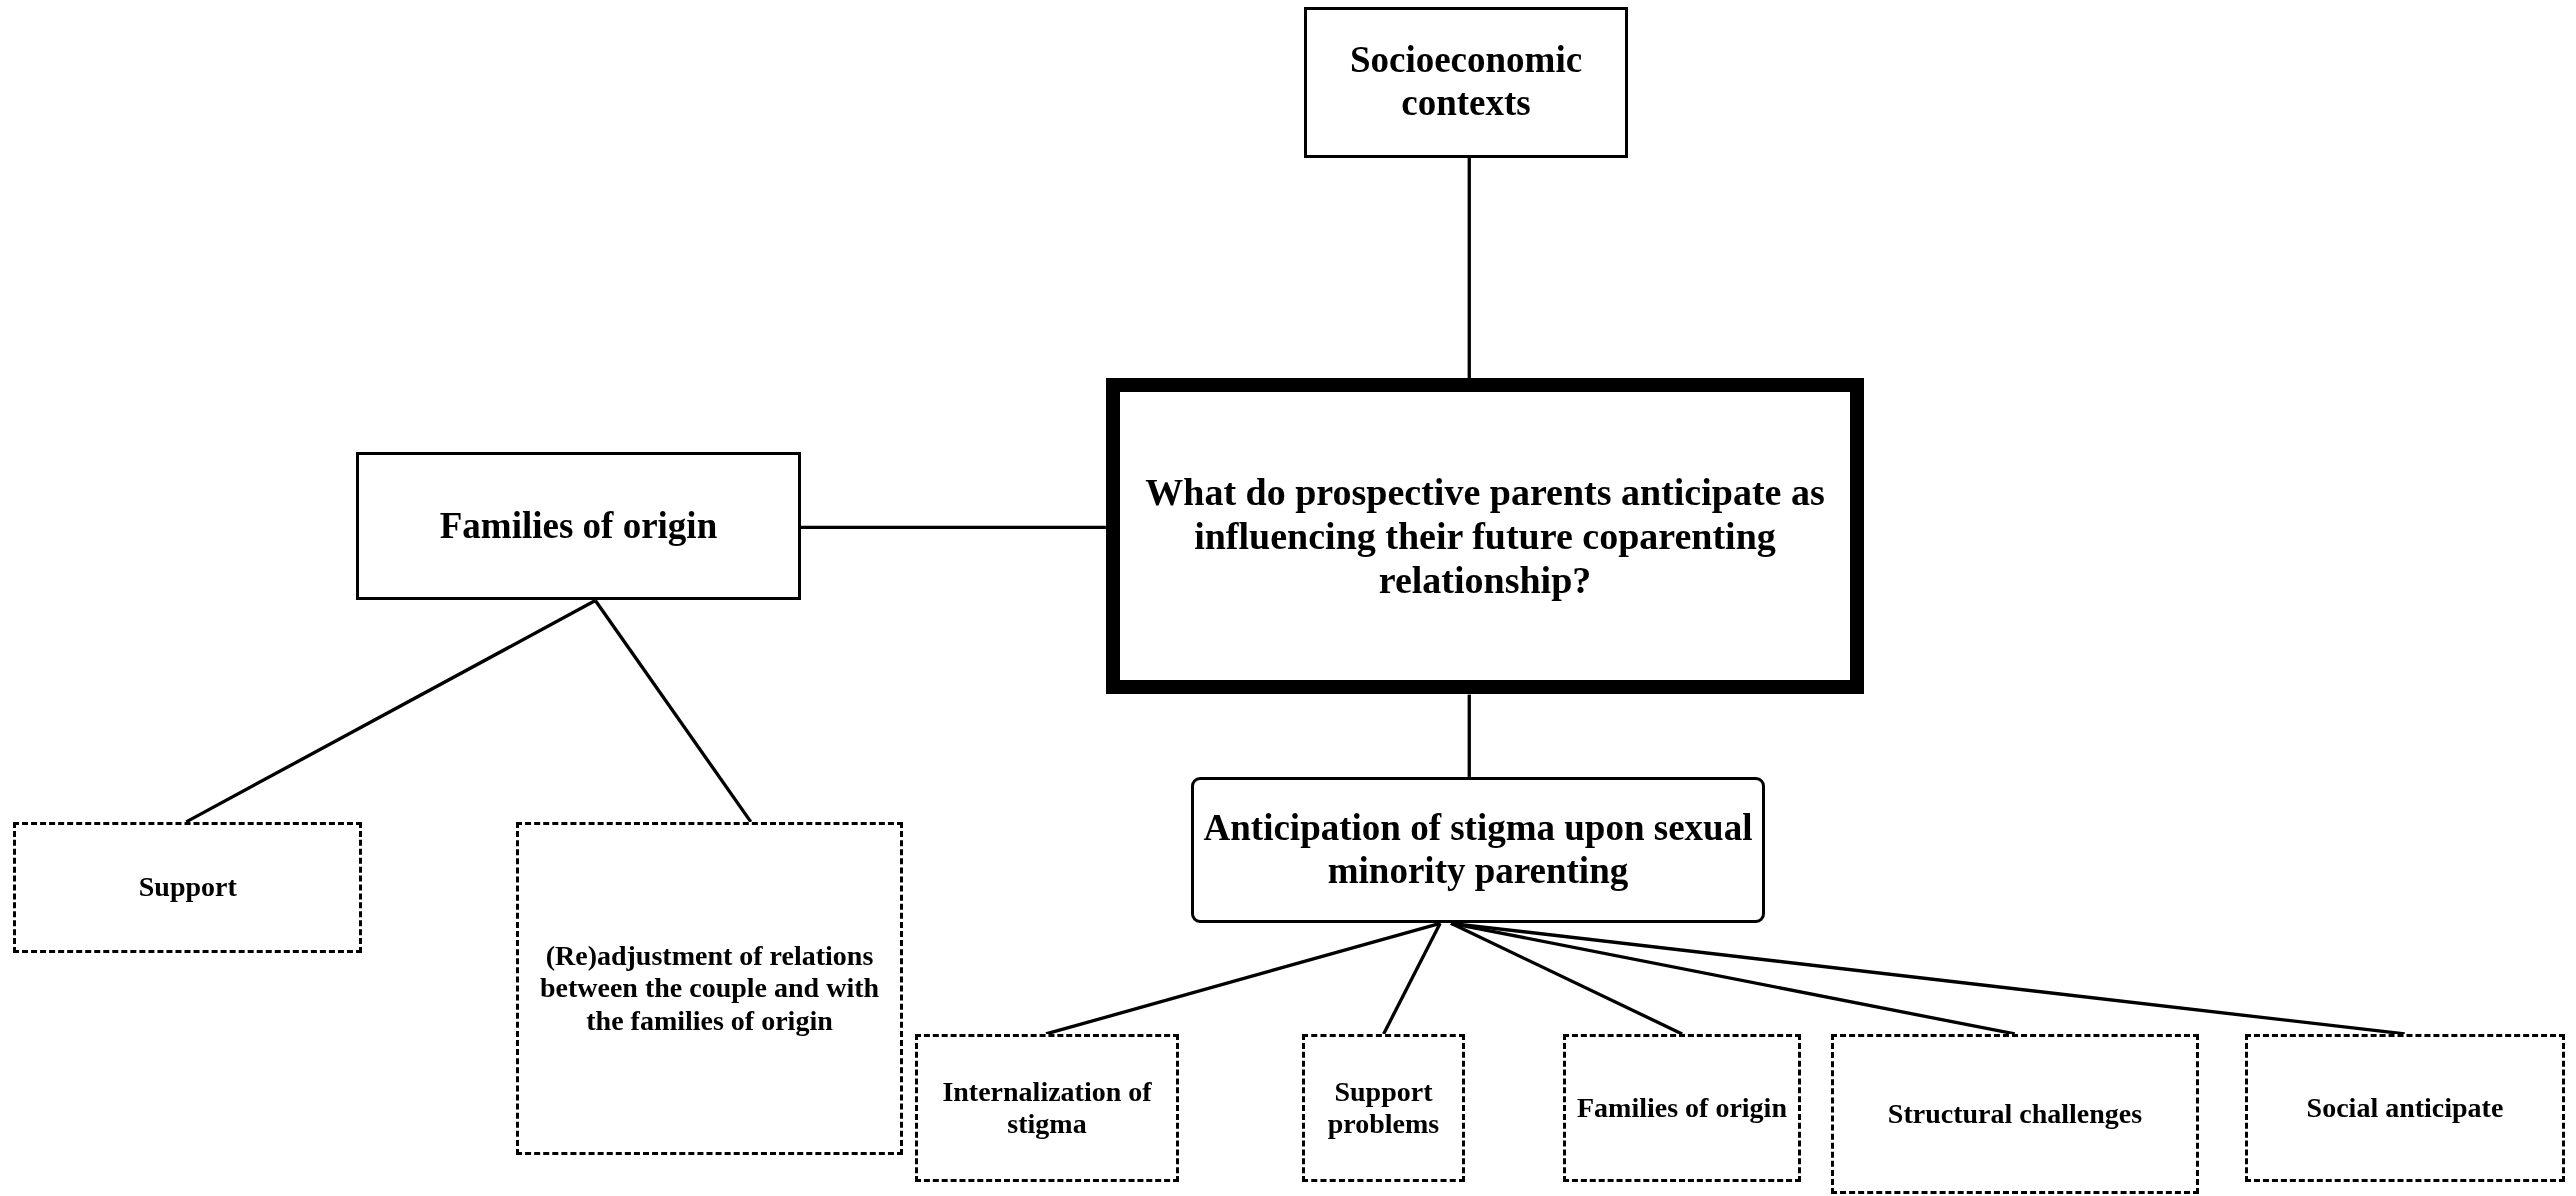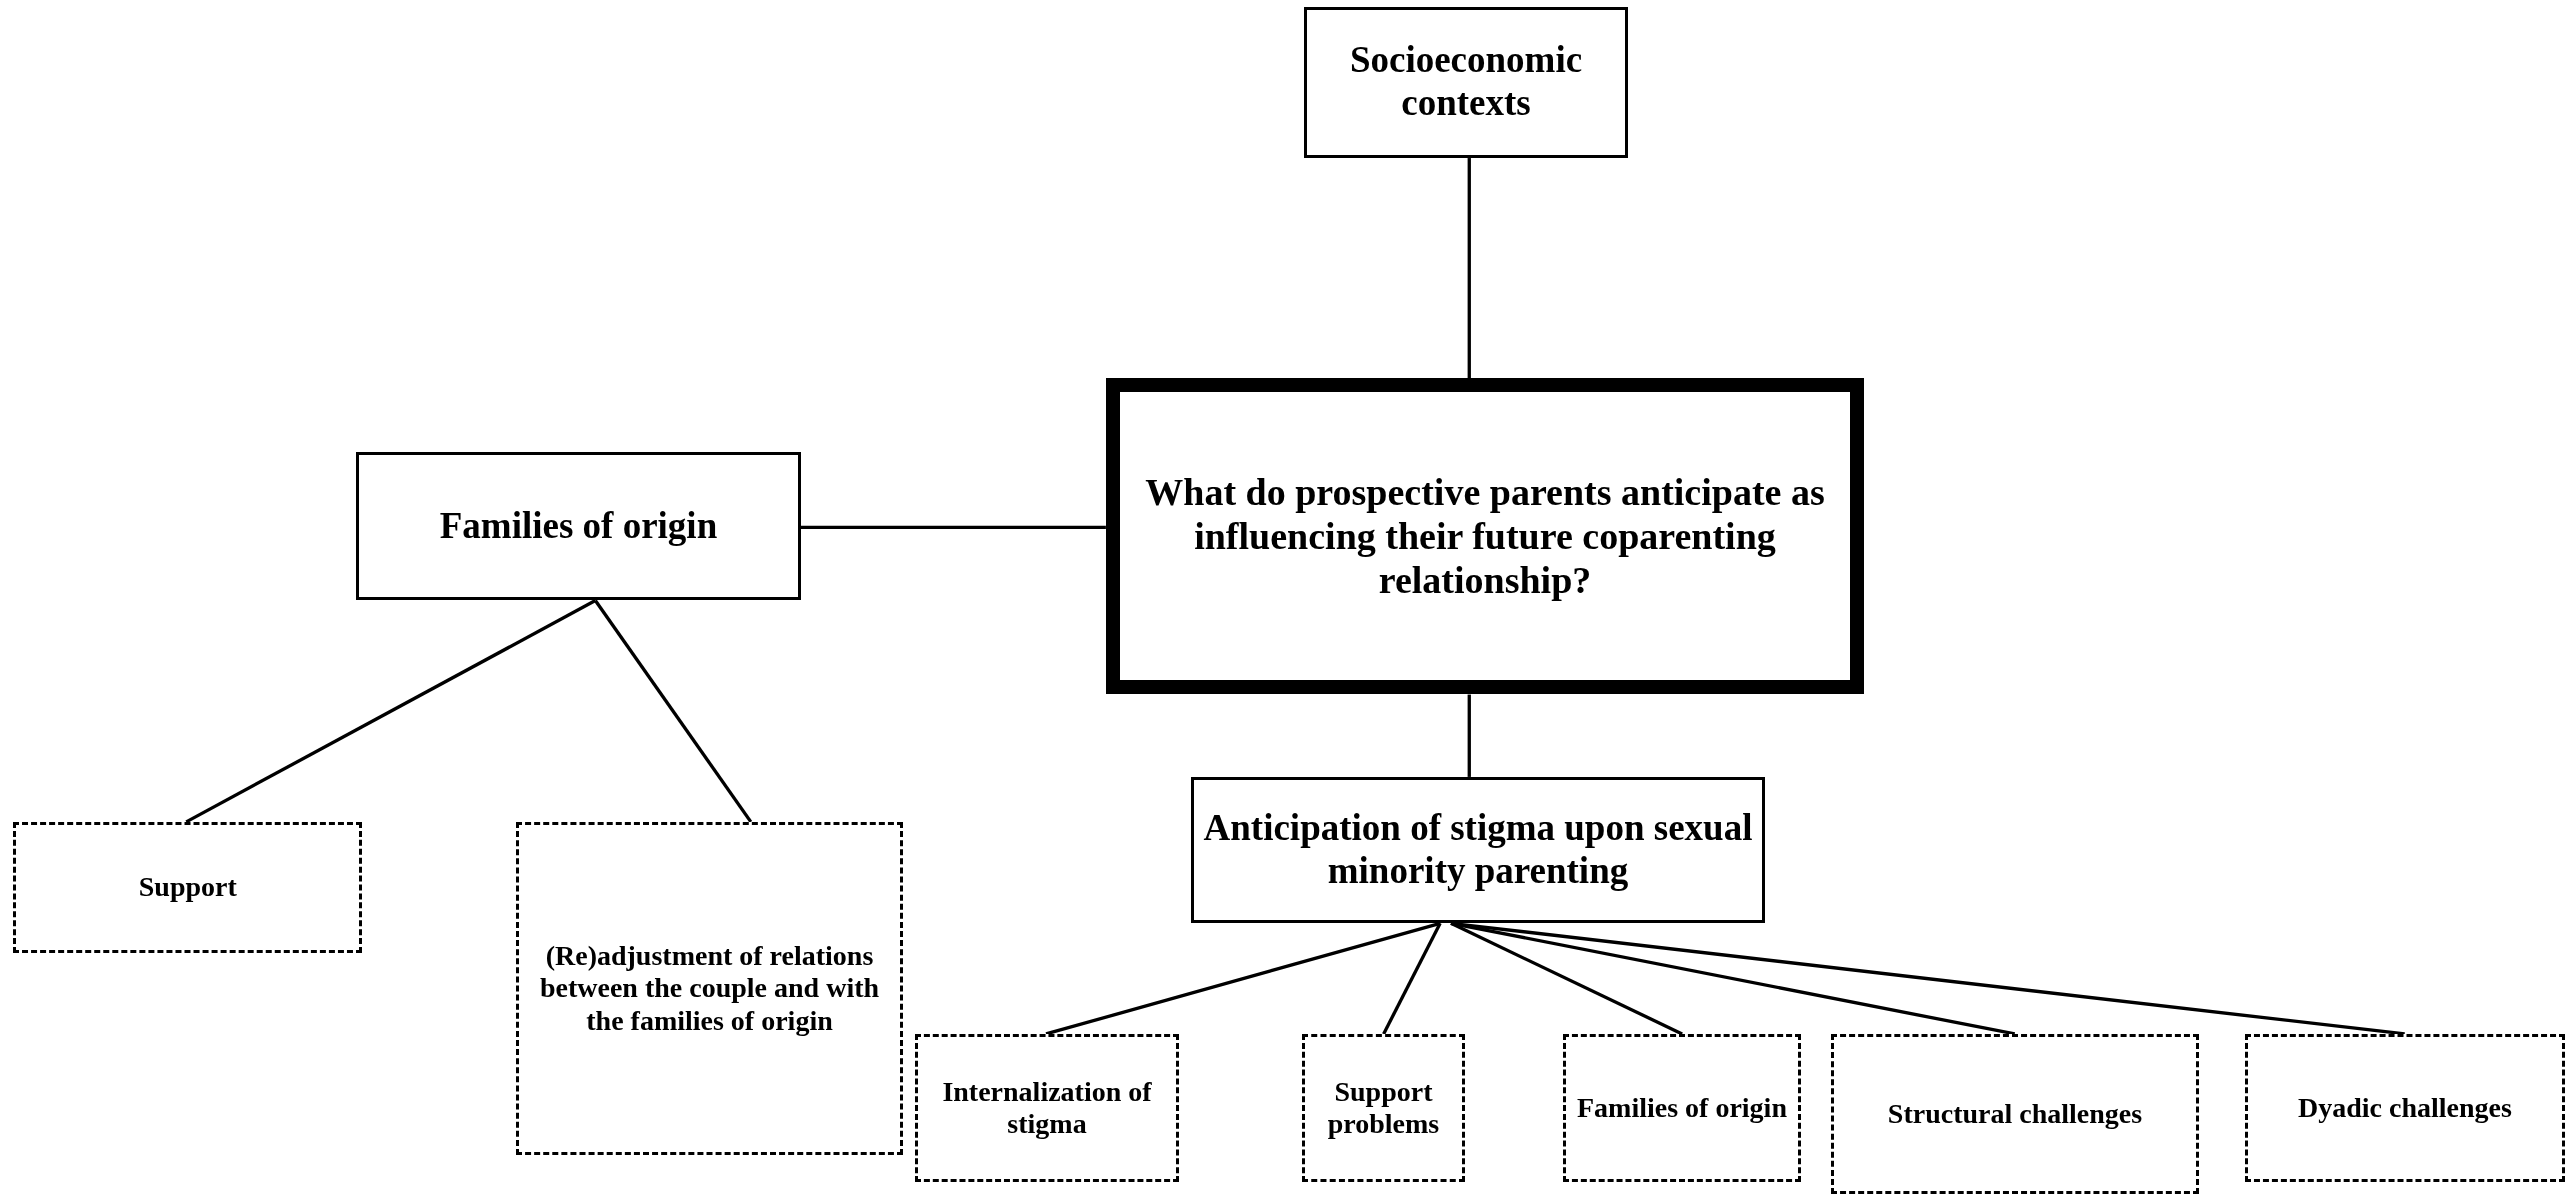--- a/index.html
+++ b/index.html
@@ -90,33 +90,33 @@
       </div>
       <div class="node solid t-main" style="left: 356px; top: 452px; width: 445px; height: 148px;">
         <span class="label">Families of origin</span>
       </div>
       <div class="node dashed t-sub" style="left: 13.3px; top: 822px; width: 349px; height: 131px;">
         <span class="label">Support</span>
       </div>
       <div class="node dashed t-sub" style="left: 516px; top: 822px; width: 387px; height: 333px;">
         <span class="label">(Re)adjustment of relations between the couple and with the families of origin</span>
       </div>
-      <div class="node solid t-main" style="left: 1191px; top: 777px; width: 574px; height: 146px;">
+      <div class="node solid t-main" style="left: 1191px; top: 777px; width: 574px; height: 146px; border-radius: 9px;">
         <span class="label">Anticipation of stigma upon sexual minority parenting</span>
       </div>
       <div class="node dashed t-sub" style="left: 915px; top: 1034px; width: 264px; height: 148px;">
         <span class="label">Internalization of stigma</span>
       </div>
       <div class="node dashed t-sub" style="left: 1302px; top: 1034px; width: 163px; height: 148px;">
         <span class="label">Support problems</span>
       </div>
       <div class="node dashed t-sub" style="left: 1563px; top: 1034px; width: 238px; height: 148px;">
         <span class="label">Families of origin</span>
       </div>
       <div class="node dashed t-sub" style="left: 1831px; top: 1034px; width: 368px; height: 160px;">
         <span class="label">Structural challenges</span>
       </div>
       <div class="node dashed t-sub" style="left: 2245px; top: 1034px; width: 320px; height: 148px;">
-        <span class="label">Dyadic challenges</span>
+        <span class="label">Social anticipate</span>
       </div>
     </div>
 </div>
 
 
 </body></html>

